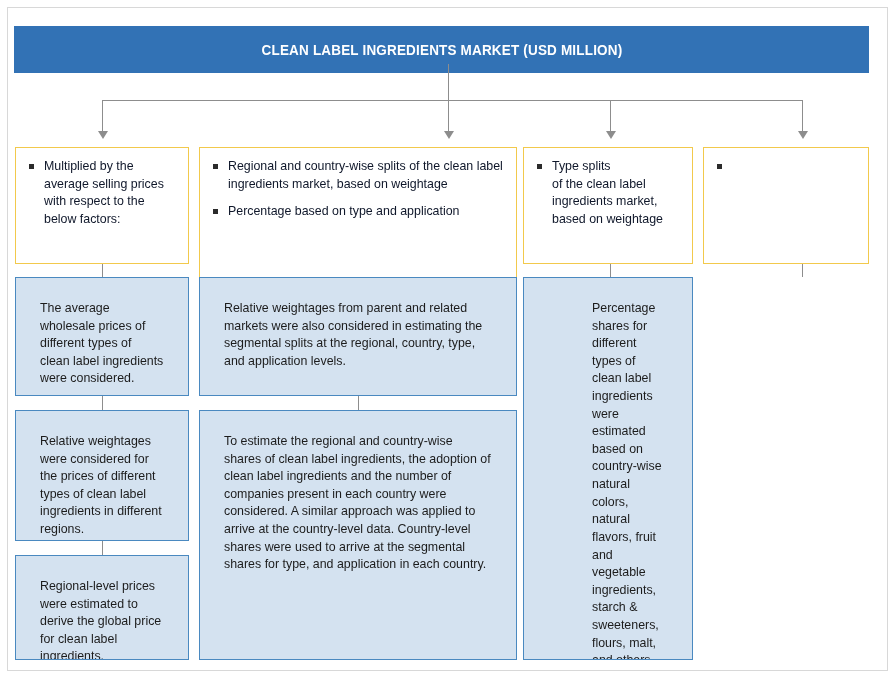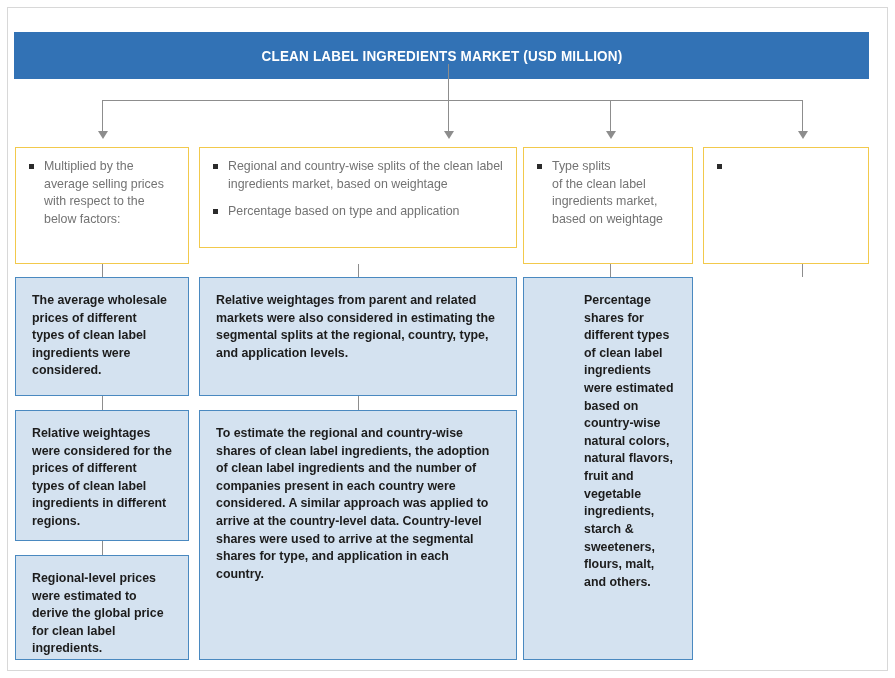--- a/index.html
+++ b/index.html
@@ -19,21 +19,21 @@
   #frame {
     position: absolute;
     left: 7px; top: 7px;
     width: 881px; height: 664px;
     border: 1px solid #d8d8d8;
     background: #ffffff;
   }
   
   #header-bar {
     position: absolute;
-    left: 14px; top: 32px;
+    left: 14px; top: 26px;
     width: 855px; height: 47px;
     background: #3272b5;
     display: flex;
     align-items: center;
     justify-content: center;
   }
   #header-title {
     color: #ffffff;
     font-size: 14.5px;
     font-weight: bold;
@@ -84,30 +84,30 @@
   ul.bullets {
     list-style: none;
     margin: 0; padding: 0;
   }
   ul.bullets > li {
     position: relative;
     padding-left: 18px;
     margin-bottom: 10px;
     font-size: 12.4px;
     line-height: 1.42;
-    color: #737373;
+    color: #0f172a;
   }
   ul.bullets > li:last-child { margin-bottom: 0; }
   ul.bullets > li .sq {
     position: absolute;
     left: 3px; top: 6px;
     width: 5px; height: 5px;
     background: #2b2b2b;
   }
-  .para { margin: 4px; font-weight: bold; }
+  .para { margin: 12px; }
 </style>
 </head>
 <body>
 
 <div id="canvas">
   <div id="frame"></div>
 
   <div id="header-bar">
     <span id="header-title">CLEAN LABEL INGREDIENTS MARKET (USD MILLION)</span>
   </div>
@@ -160,21 +160,21 @@
       <p class="para">Relative weightages were considered for the prices of different types of clean label ingredients in different regions.</p>
     </div>
   </div>
 
   <div class="box blue" style="left:15px; top:555px; width:174px; height:105px;">
     <div class="box-inner">
       <p class="para">Regional-level prices were estimated to derive the global price for clean label ingredients.</p>
     </div>
   </div>
 
-  <div class="box gold" style="left:199px; top:147px; width:318px; height:101px;">
+  <div class="box gold" style="left:199px; top:147px; width:318px; height:131px;">
     <div class="box-inner">
       <ul class="bullets">
         <li>
           <span class="sq"></span>
           <span>Regional and country-wise splits of the clean label ingredients market, based on weightage</span>
         </li>
         <li>
           <span class="sq"></span>
           <span>Percentage based on type and application</span>
         </li>

